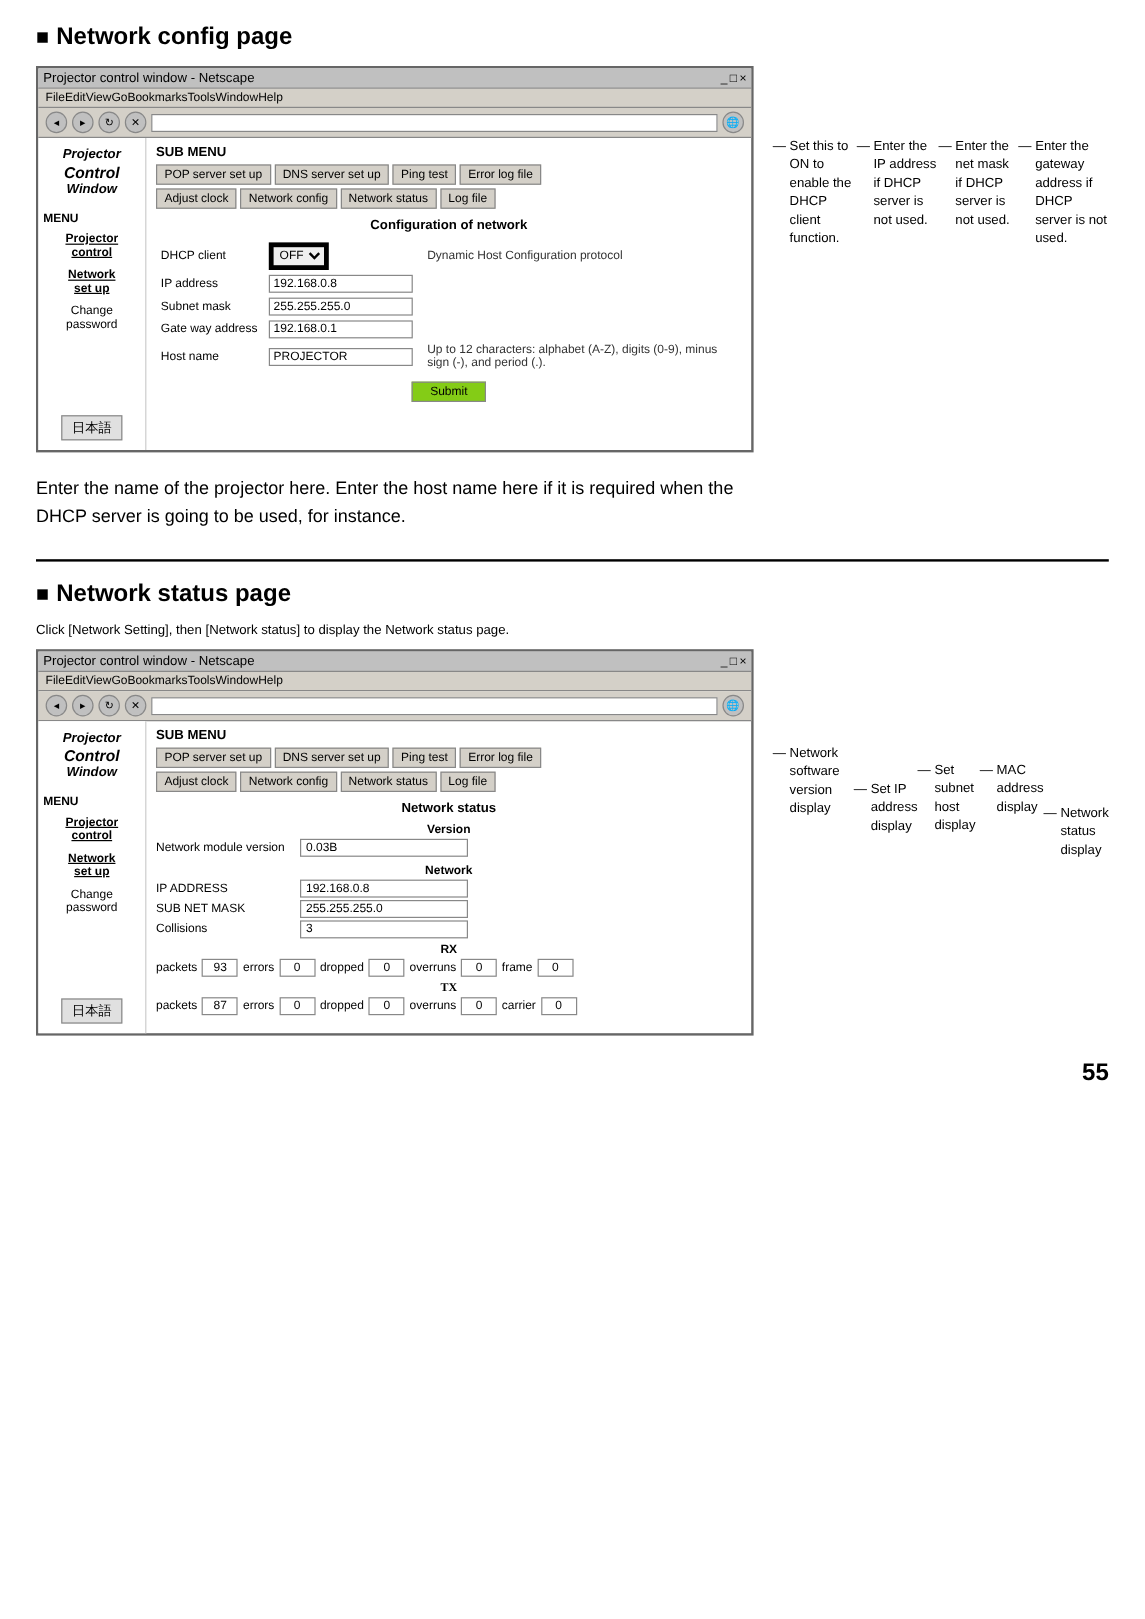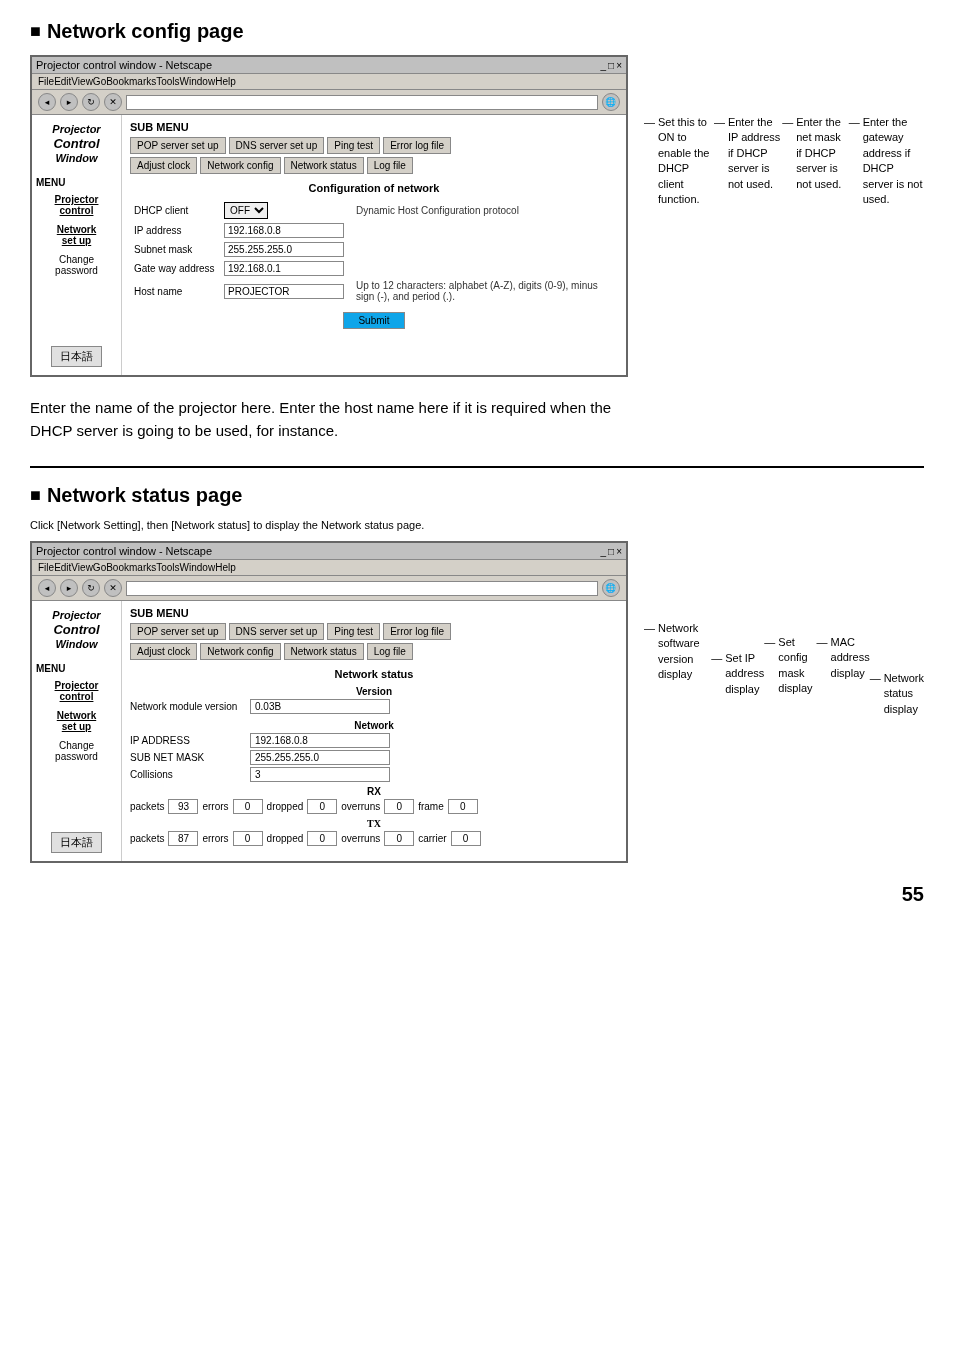--- a/index.html
+++ b/index.html
@@ -174,35 +174,35 @@
       width: 90px;
       white-space: nowrap;
     }
     .config-table input[type=text] {
       border: 1px solid #888;
       padding: 1px 3px;
       font-size: 10px;
       width: 120px;
     }
     .config-table select {
-      border: 1px solid #000000;
+      border: 4px solid #000000;
       font-size: 10px;
       padding: 1px;
     }
     .config-table .desc-cell {
       color: #333;
       font-size: 10px;
       padding-left: 8px;
     }
     .submit-row {
       text-align: center;
       margin-top: 8px;
     }
     .submit-btn {
-      background: #0ea5e9;
+      background: #84cc16;
       border: 1px solid #888;
       padding: 2px 14px;
       font-size: 10px;
       cursor: pointer;
     }
 
     
     .section-wrapper {
       display: flex;
       gap: 16px;
@@ -547,20 +547,20 @@
             <label>carrier</label>
             <input type="text" value="0" style="">
           </div>
         </div>
       </div>
     </div>
 
     <div class="annotations" style="padding-top:80px;">
       <div class="annotation-item">Network software version display</div>
       <div class="annotation-item" style="margin-top:30px;">Set IP address display</div>
-      <div class="annotation-item" style="margin-top:14px;">Set config mask display</div>
+      <div class="annotation-item" style="margin-top:14px;">Set subnet host display</div>
       <div class="annotation-item" style="margin-top:14px;">MAC address display</div>
       <div class="annotation-item" style="margin-top:50px;">Network status display</div>
     </div>
   </div>
 </div>
 
 <div class="page-number">55</div>
 
 </body></html>

